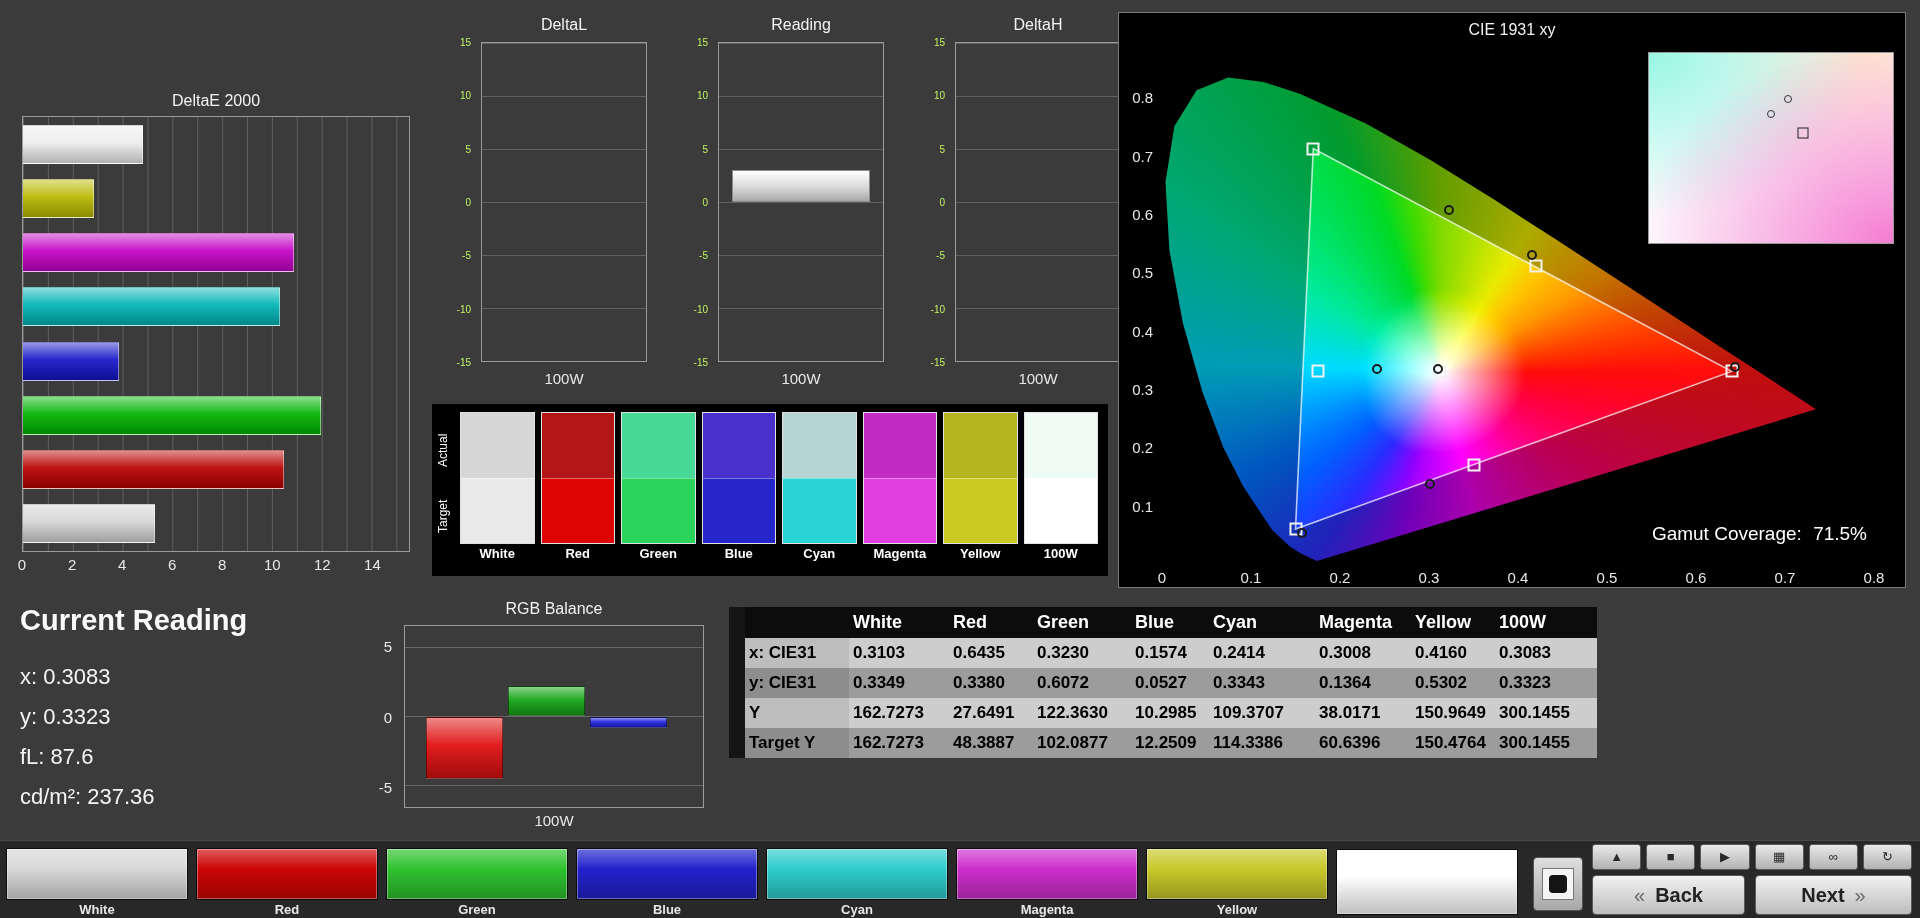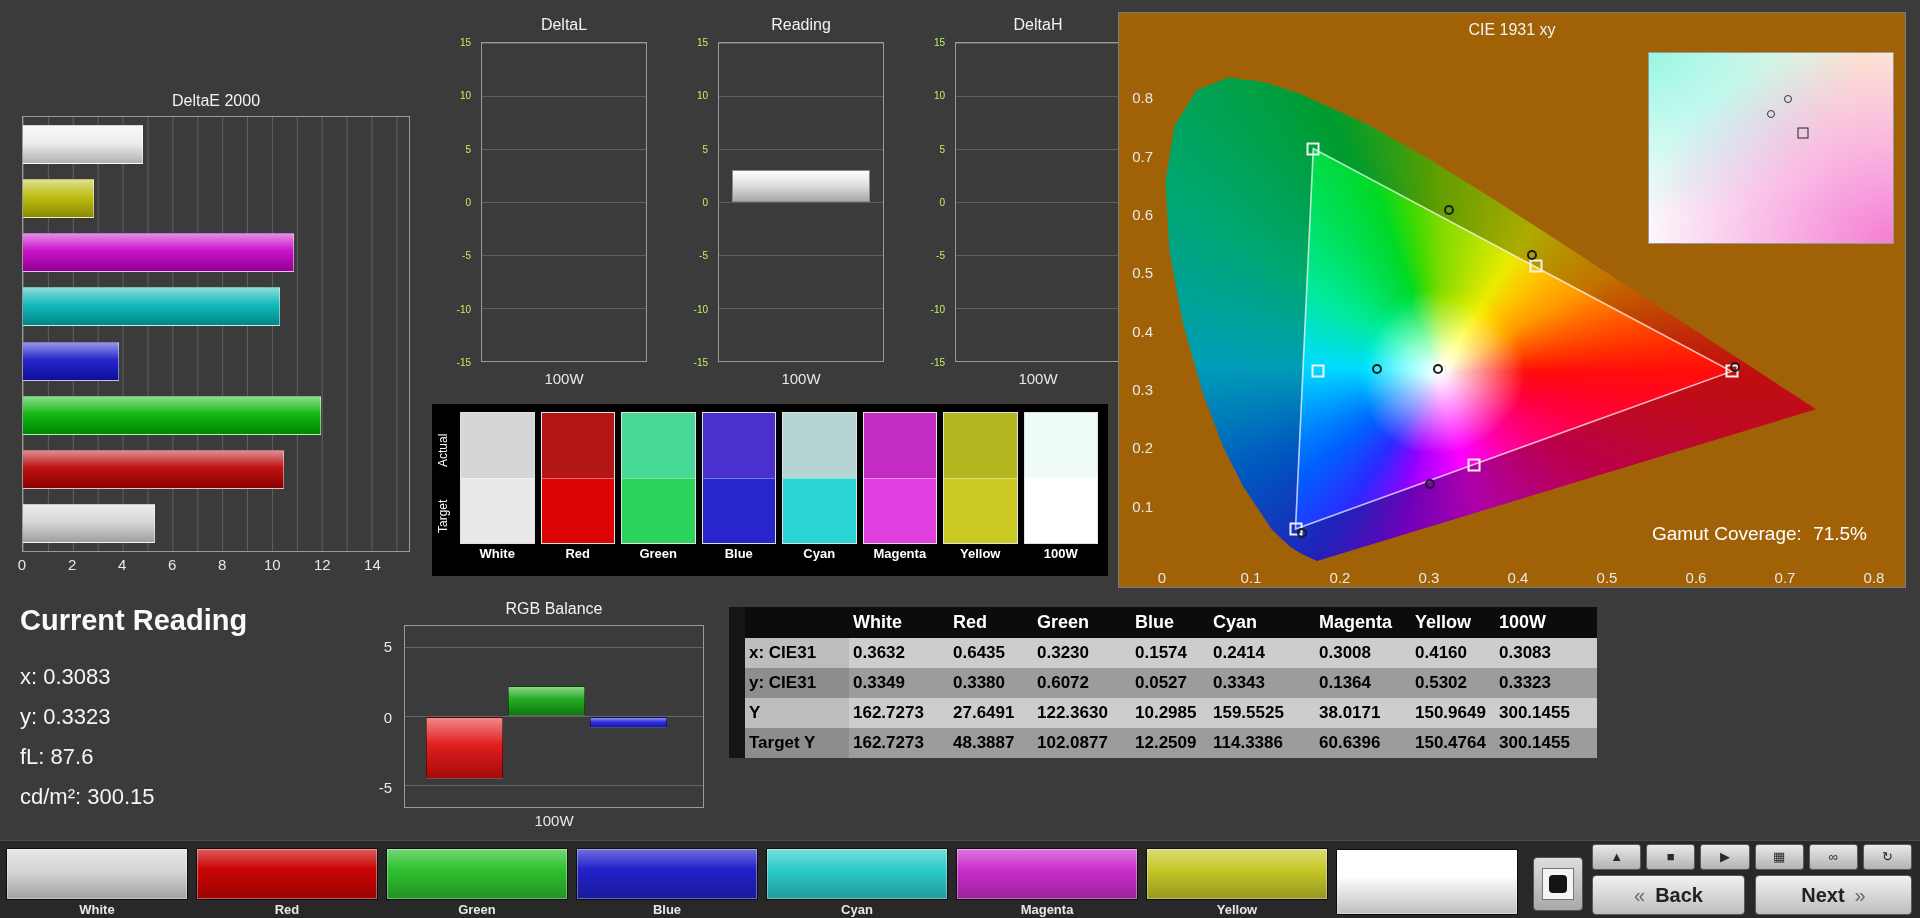--- a/index.html
+++ b/index.html
@@ -41,21 +41,21 @@
     font-size:12px;color:#fff;display:flex;align-items:center;justify-content:center;}
   .side-actual{top:6px;height:64px;}
   .side-target{top:72px;height:64px;}
   .strip-cols{flex:1;display:flex;gap:6px;}
   .strip-col{flex:1;display:flex;flex-direction:column;}
   .sw-actual{height:66px;border:1px solid #e0e0e0;border-bottom:none;box-sizing:border-box;}
   .sw-target{height:66px;border:1px solid #e0e0e0;border-top:1px solid rgba(255,255,255,.4);box-sizing:border-box;}
   .sw-label{height:20px;line-height:20px;text-align:center;font-size:13px;font-weight:bold;color:#fff;}
 
   
-  .cie{position:absolute;left:1118px;top:12px;width:788px;height:576px;background:#a16207;
+  .cie{position:absolute;left:1118px;top:12px;width:788px;height:576px;background:#000000;
     border:1px solid #7a7a7a;box-sizing:border-box;}
   .cie > .chart-title{position:absolute;top:8px;left:0;width:100%;}
   .cie-plot{position:absolute;left:43px;top:55px;width:712px;height:496px;}
   .cie-surface{position:absolute;inset:0;
     background:
       radial-gradient(circle at 39.1% 61.3%, rgba(255,255,255,.95) 0%, rgba(255,255,255,0) 16%),
       conic-gradient(from 0deg at 39.1% 61.3%,
         #7fc400 0deg,#d6d600 32deg,#f09000 60deg,#e81414 90deg,#e0006a 128deg,
         #cf00cf 166deg,#8a00dd 192deg,#2a2ae0 214deg,#0070e8 244deg,#00c2e0 272deg,
         #00cf8f 304deg,#00c040 336deg,#7fc400 360deg);}
@@ -339,21 +339,21 @@
       <span>71.5%</span>
     </div>
   </div>
 
   <div class="reading">
     <h2>Current Reading</h2>
     <div class="reading-lines">
         <div class="line">x: 0.3083</div>
         <div class="line">y: 0.3323</div>
         <div class="line">fL: 87.6</div>
-        <div class="line">cd/m²: 300.15</div>
+        <div class="line">cd/m²: 237.36</div>
       </div>
   </div>
 
   <div class="rgb">
     <div class="chart-title">RGB Balance</div>
     <div class="rgb-ylabels">
         <span class="tick-y" style="top: 11.5385%;">5</span>
         <span class="tick-y" style="top: 50%;">0</span>
         <span class="tick-y" style="top: 88.4615%;">-5</span>
       </div>
@@ -377,21 +377,21 @@
           <th class="col-h">Cyan</th>
           <th class="col-h">Magenta</th>
           <th class="col-h">Yellow</th>
           <th class="col-h">100W</th>
         </tr>
       </thead>
       <tbody>
         <tr class="row-light">
           <td class="gutter"></td>
           <td class="rowlabel">x: CIE31</td>
-          <td class="val">0.3632</td>
+          <td class="val">0.3103</td>
           <td class="val">0.6435</td>
           <td class="val">0.3230</td>
           <td class="val">0.1574</td>
           <td class="val">0.2414</td>
           <td class="val">0.3008</td>
           <td class="val">0.4160</td>
           <td class="val">0.3083</td>
         </tr>
         <tr class="row-dark">
           <td class="gutter"></td>
@@ -405,21 +405,21 @@
           <td class="val">0.5302</td>
           <td class="val">0.3323</td>
         </tr>
         <tr class="row-light">
           <td class="gutter"></td>
           <td class="rowlabel">Y</td>
           <td class="val">162.7273</td>
           <td class="val">27.6491</td>
           <td class="val">122.3630</td>
           <td class="val">10.2985</td>
-          <td class="val">159.5525</td>
+          <td class="val">109.3707</td>
           <td class="val">38.0171</td>
           <td class="val">150.9649</td>
           <td class="val">300.1455</td>
         </tr>
         <tr class="row-dark">
           <td class="gutter"></td>
           <td class="rowlabel">Target Y</td>
           <td class="val">162.7273</td>
           <td class="val">48.3887</td>
           <td class="val">102.0877</td>

